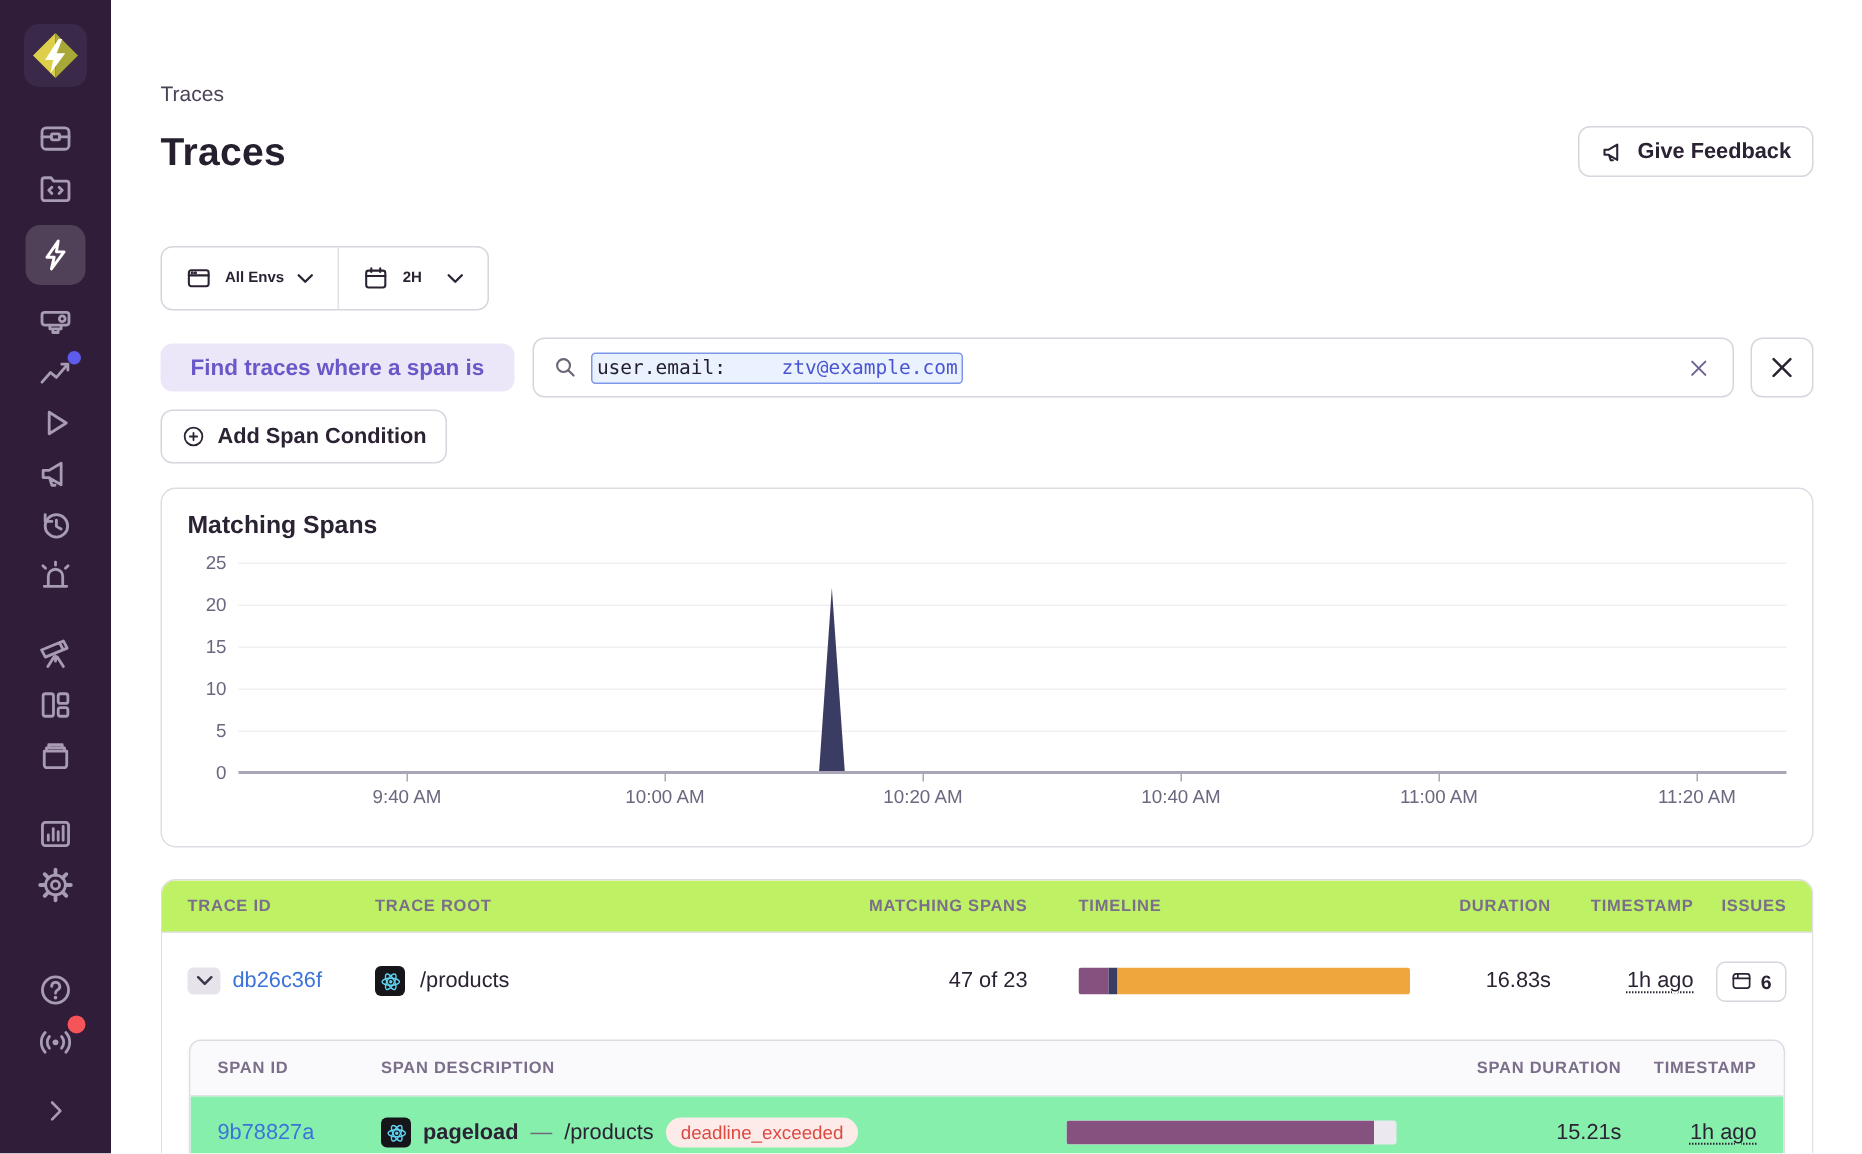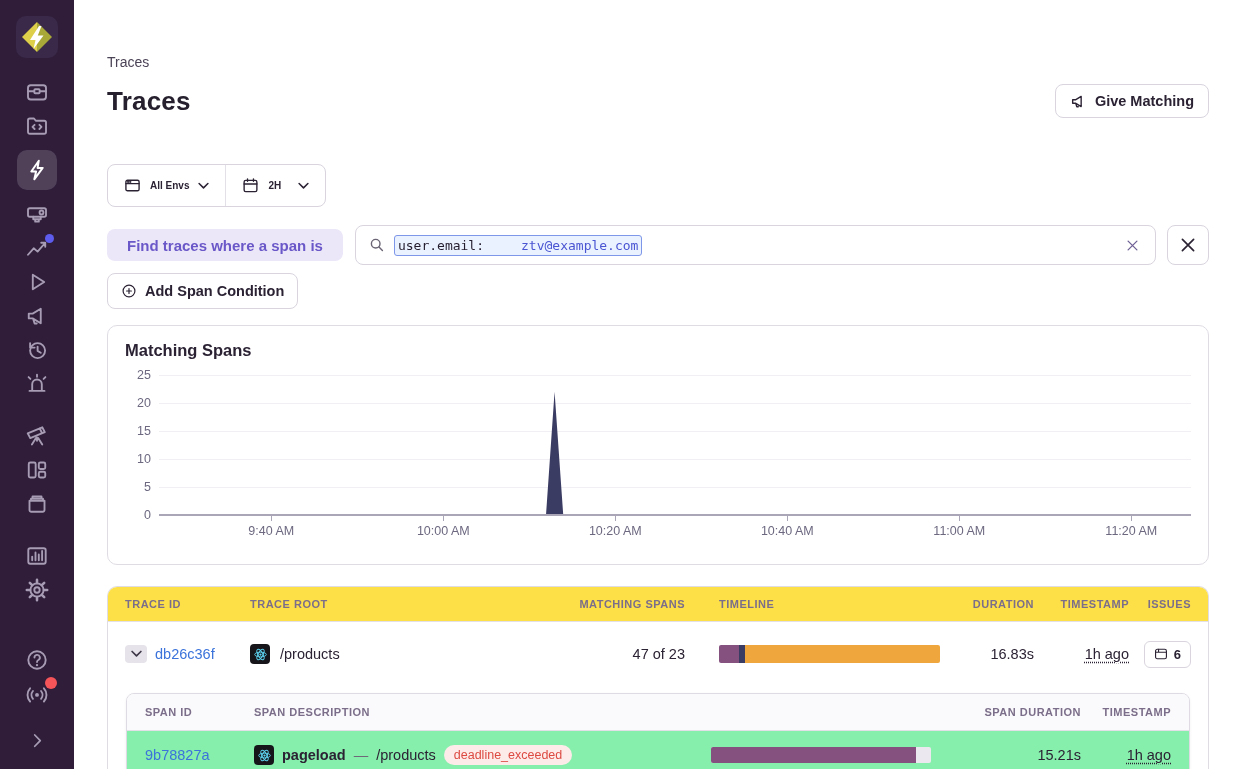--- a/index.html
+++ b/index.html
@@ -61,21 +61,21 @@
   .gridline { position:absolute; left:0; right:0; height:1px; background:#f1eff4; }
   .series-svg { position:absolute; inset:0; width:100%; height:100%; }
   .baseline { position:absolute; left:0; right:0; bottom:-1px; height:2px; background:#aba5b8; }
   .x-axis { position:relative; height:28px; margin-top:1px; }
   .xtick { position:absolute; top:0; width:1px; height:5px; background:#aba5b8; }
   .xtick span { position:absolute; top:8px; left:50%; transform:translateX(-50%); font-size:12.5px; color:#6d6880; white-space:nowrap; }
 
   
   .trace-panel { margin-top:21px; border-radius:10px 10px 0 0; border-bottom:none; overflow:hidden; height:300px; }
   .t-head, .t-row { display:grid; grid-template-columns:142px 1fr 150px 263px 86px 95px 79px; align-items:center; }
-  .t-head { height:35px; background:#fde047; border-bottom:1px solid #e4e0e8; }
+  .t-head { height:35px; background:#bef264; border-bottom:1px solid #e4e0e8; }
   .th { font-size:11px; font-weight:bold; letter-spacing:.5px; color:#7b6e8a; }
   .th.right, .td.right { text-align:right; }
   .pad-l { padding-left:17px; }
   .pad-r { padding-right:17px; }
   .th.timeline-h { padding-left:34px; }
   .t-row { height:64px; }
   .td { font-size:14.5px; color:#2b2233; }
   .cell-flex { display:flex; align-items:center; gap:8px; }
   .expand-btn { width:22px; height:18px; background:#e7e3ea; border:none; border-radius:4px; display:flex; align-items:center; justify-content:center; cursor:pointer; flex:0 0 auto; }
   .id-link { color:#3b73db; cursor:pointer; }
@@ -228,21 +228,21 @@
 <div class="main">
 
   <div class="breadcrumb">Traces</div>
 
   <div class="title-row">
     <div class="page-title">Traces</div>
     <button class="btn feedback-btn">
       <svg width="17" height="17" viewBox="0 0 16 16" fill="none" stroke="#2b2233" stroke-width="1.3" stroke-linecap="round" stroke-linejoin="round">
         <path d="M2.5 6.4h2.6l5.4-3.2v9.6L5.1 9.6H2.5Z M5.4 9.8l1 3.2h1.4"></path>
       </svg>
-      <span>Give Matching</span>
+      <span>Give Feedback</span>
     </button>
   </div>
 
   
   <div class="filter-bar">
     <div class="filter-seg">
       <svg width="17" height="17" viewBox="0 0 16 16" fill="none" stroke="#2b2233" stroke-width="1.3" stroke-linecap="round" stroke-linejoin="round">
         <rect x="1.8" y="3" width="12.4" height="10" rx="1.5"></rect>
           <path d="M1.8 6.2h12.4"></path>
           <circle cx="3.9" cy="4.6" r="0.4" fill="#2b2233"></circle>

